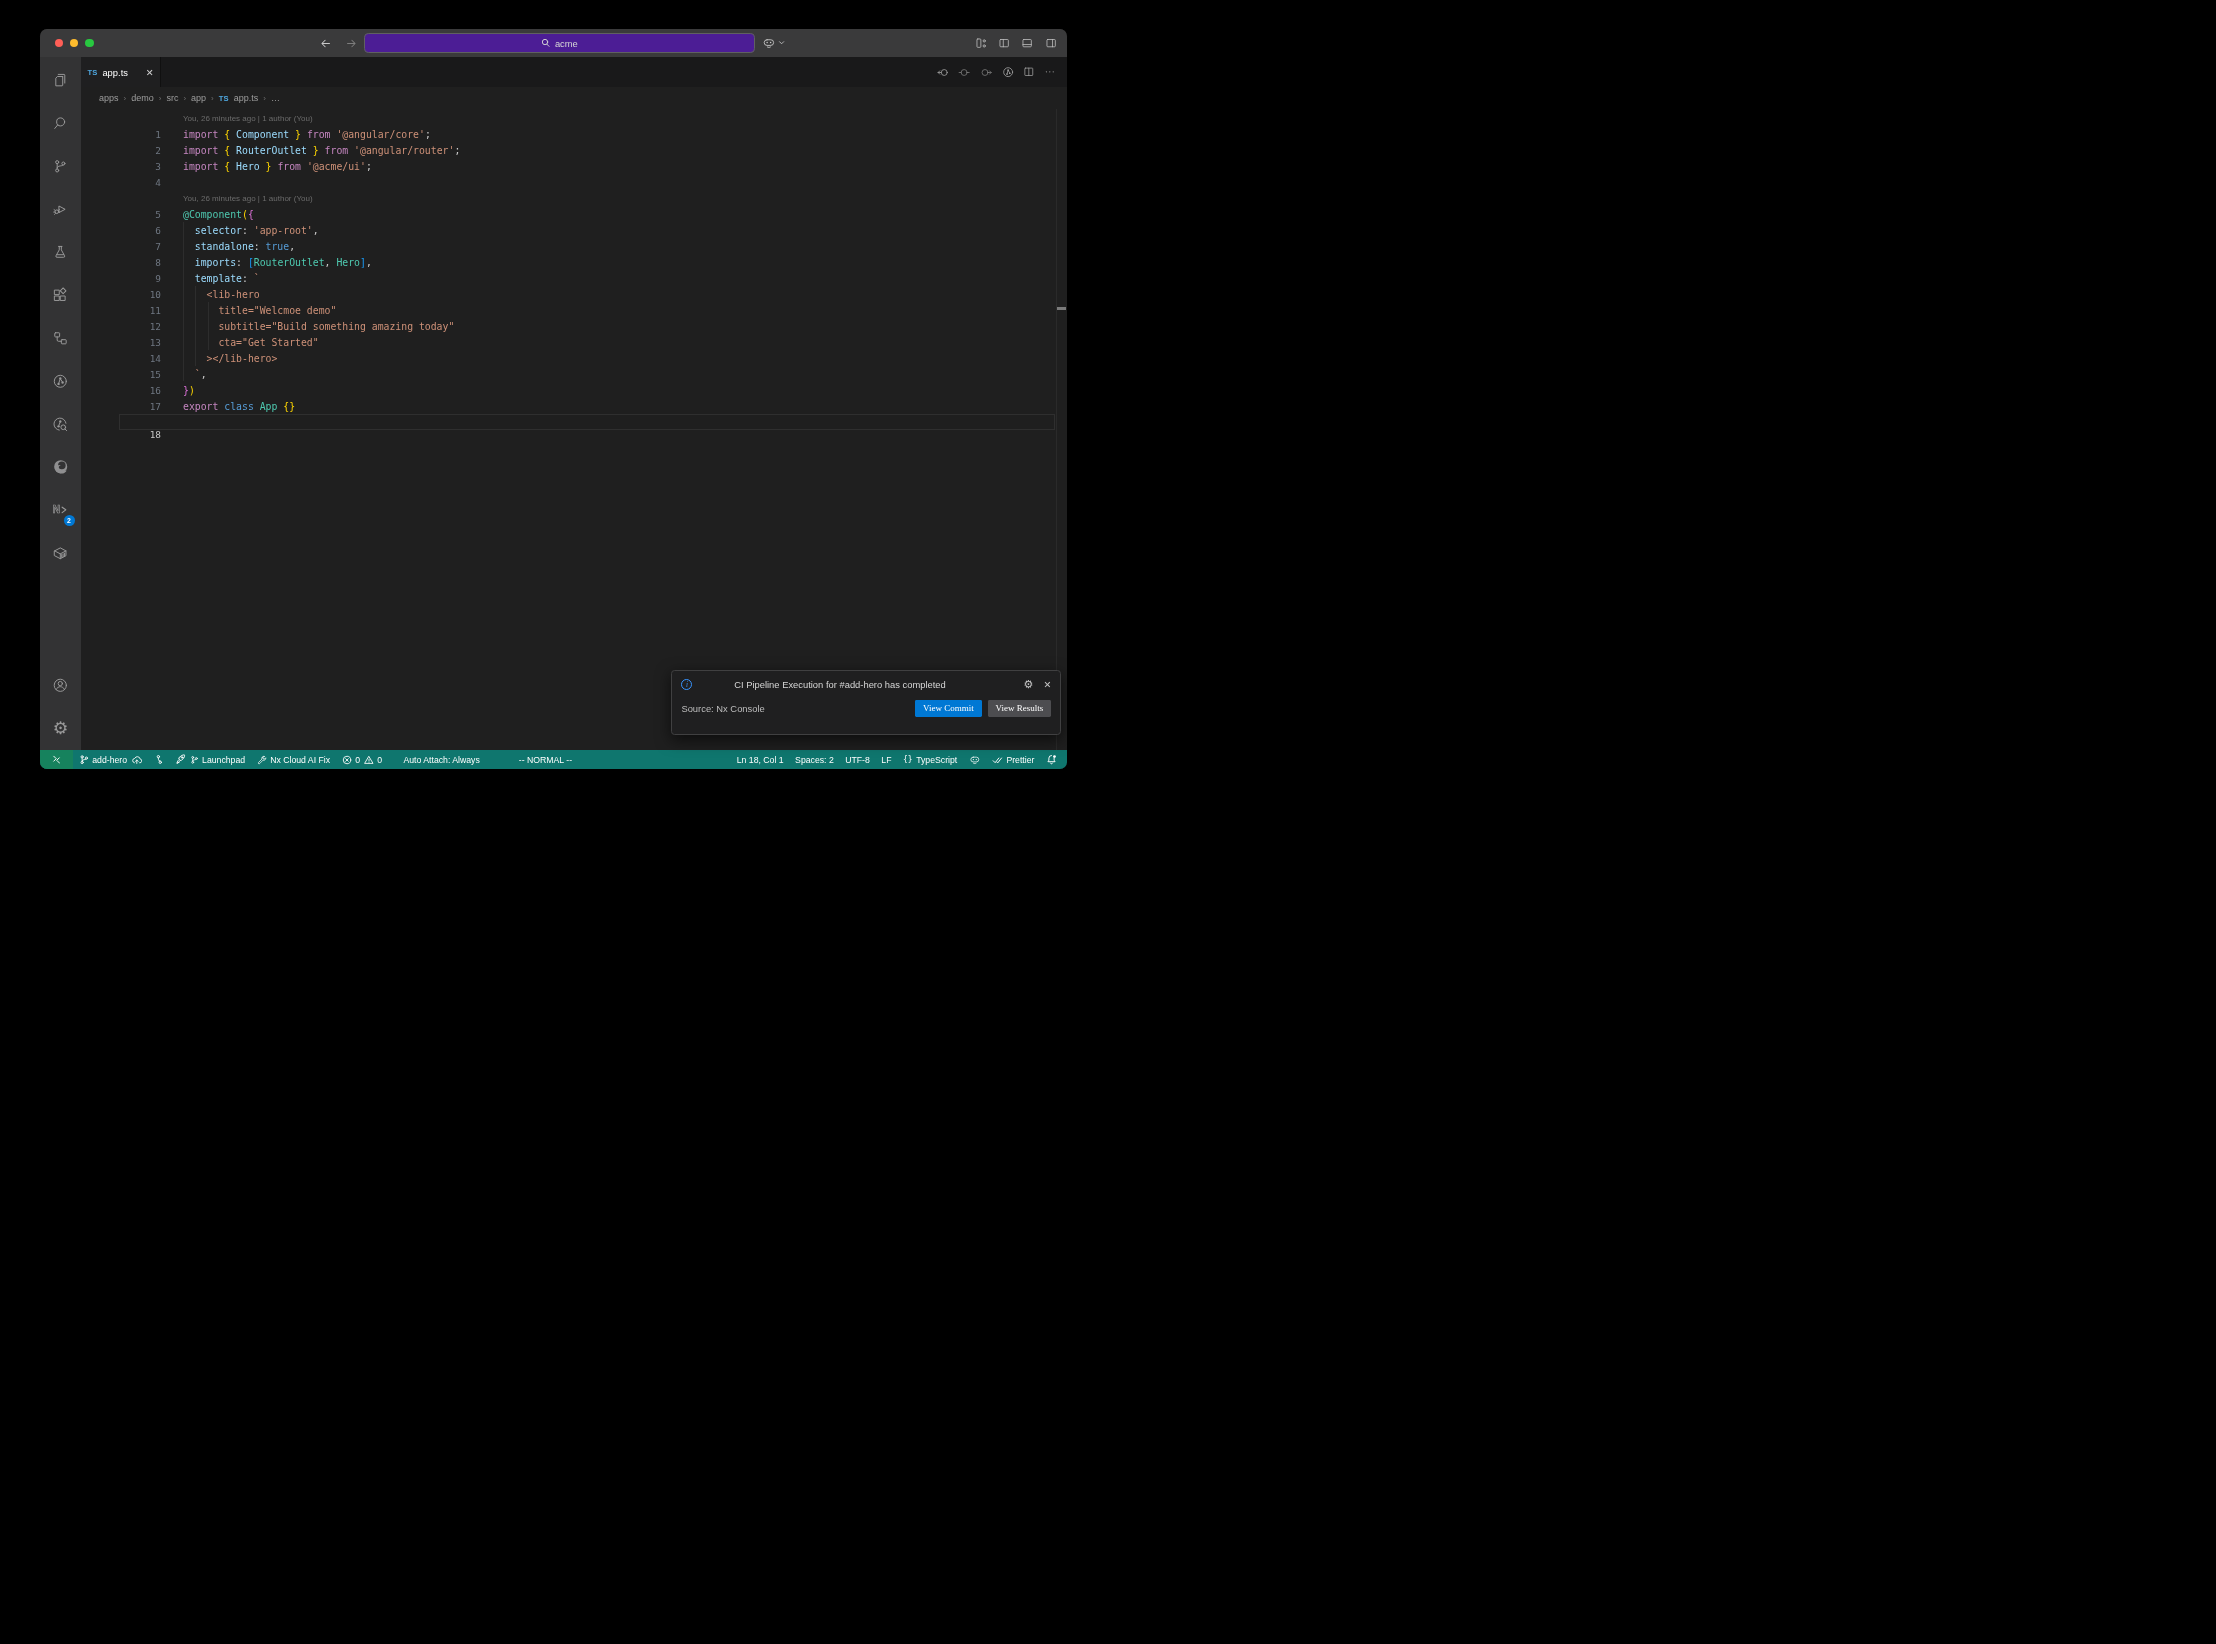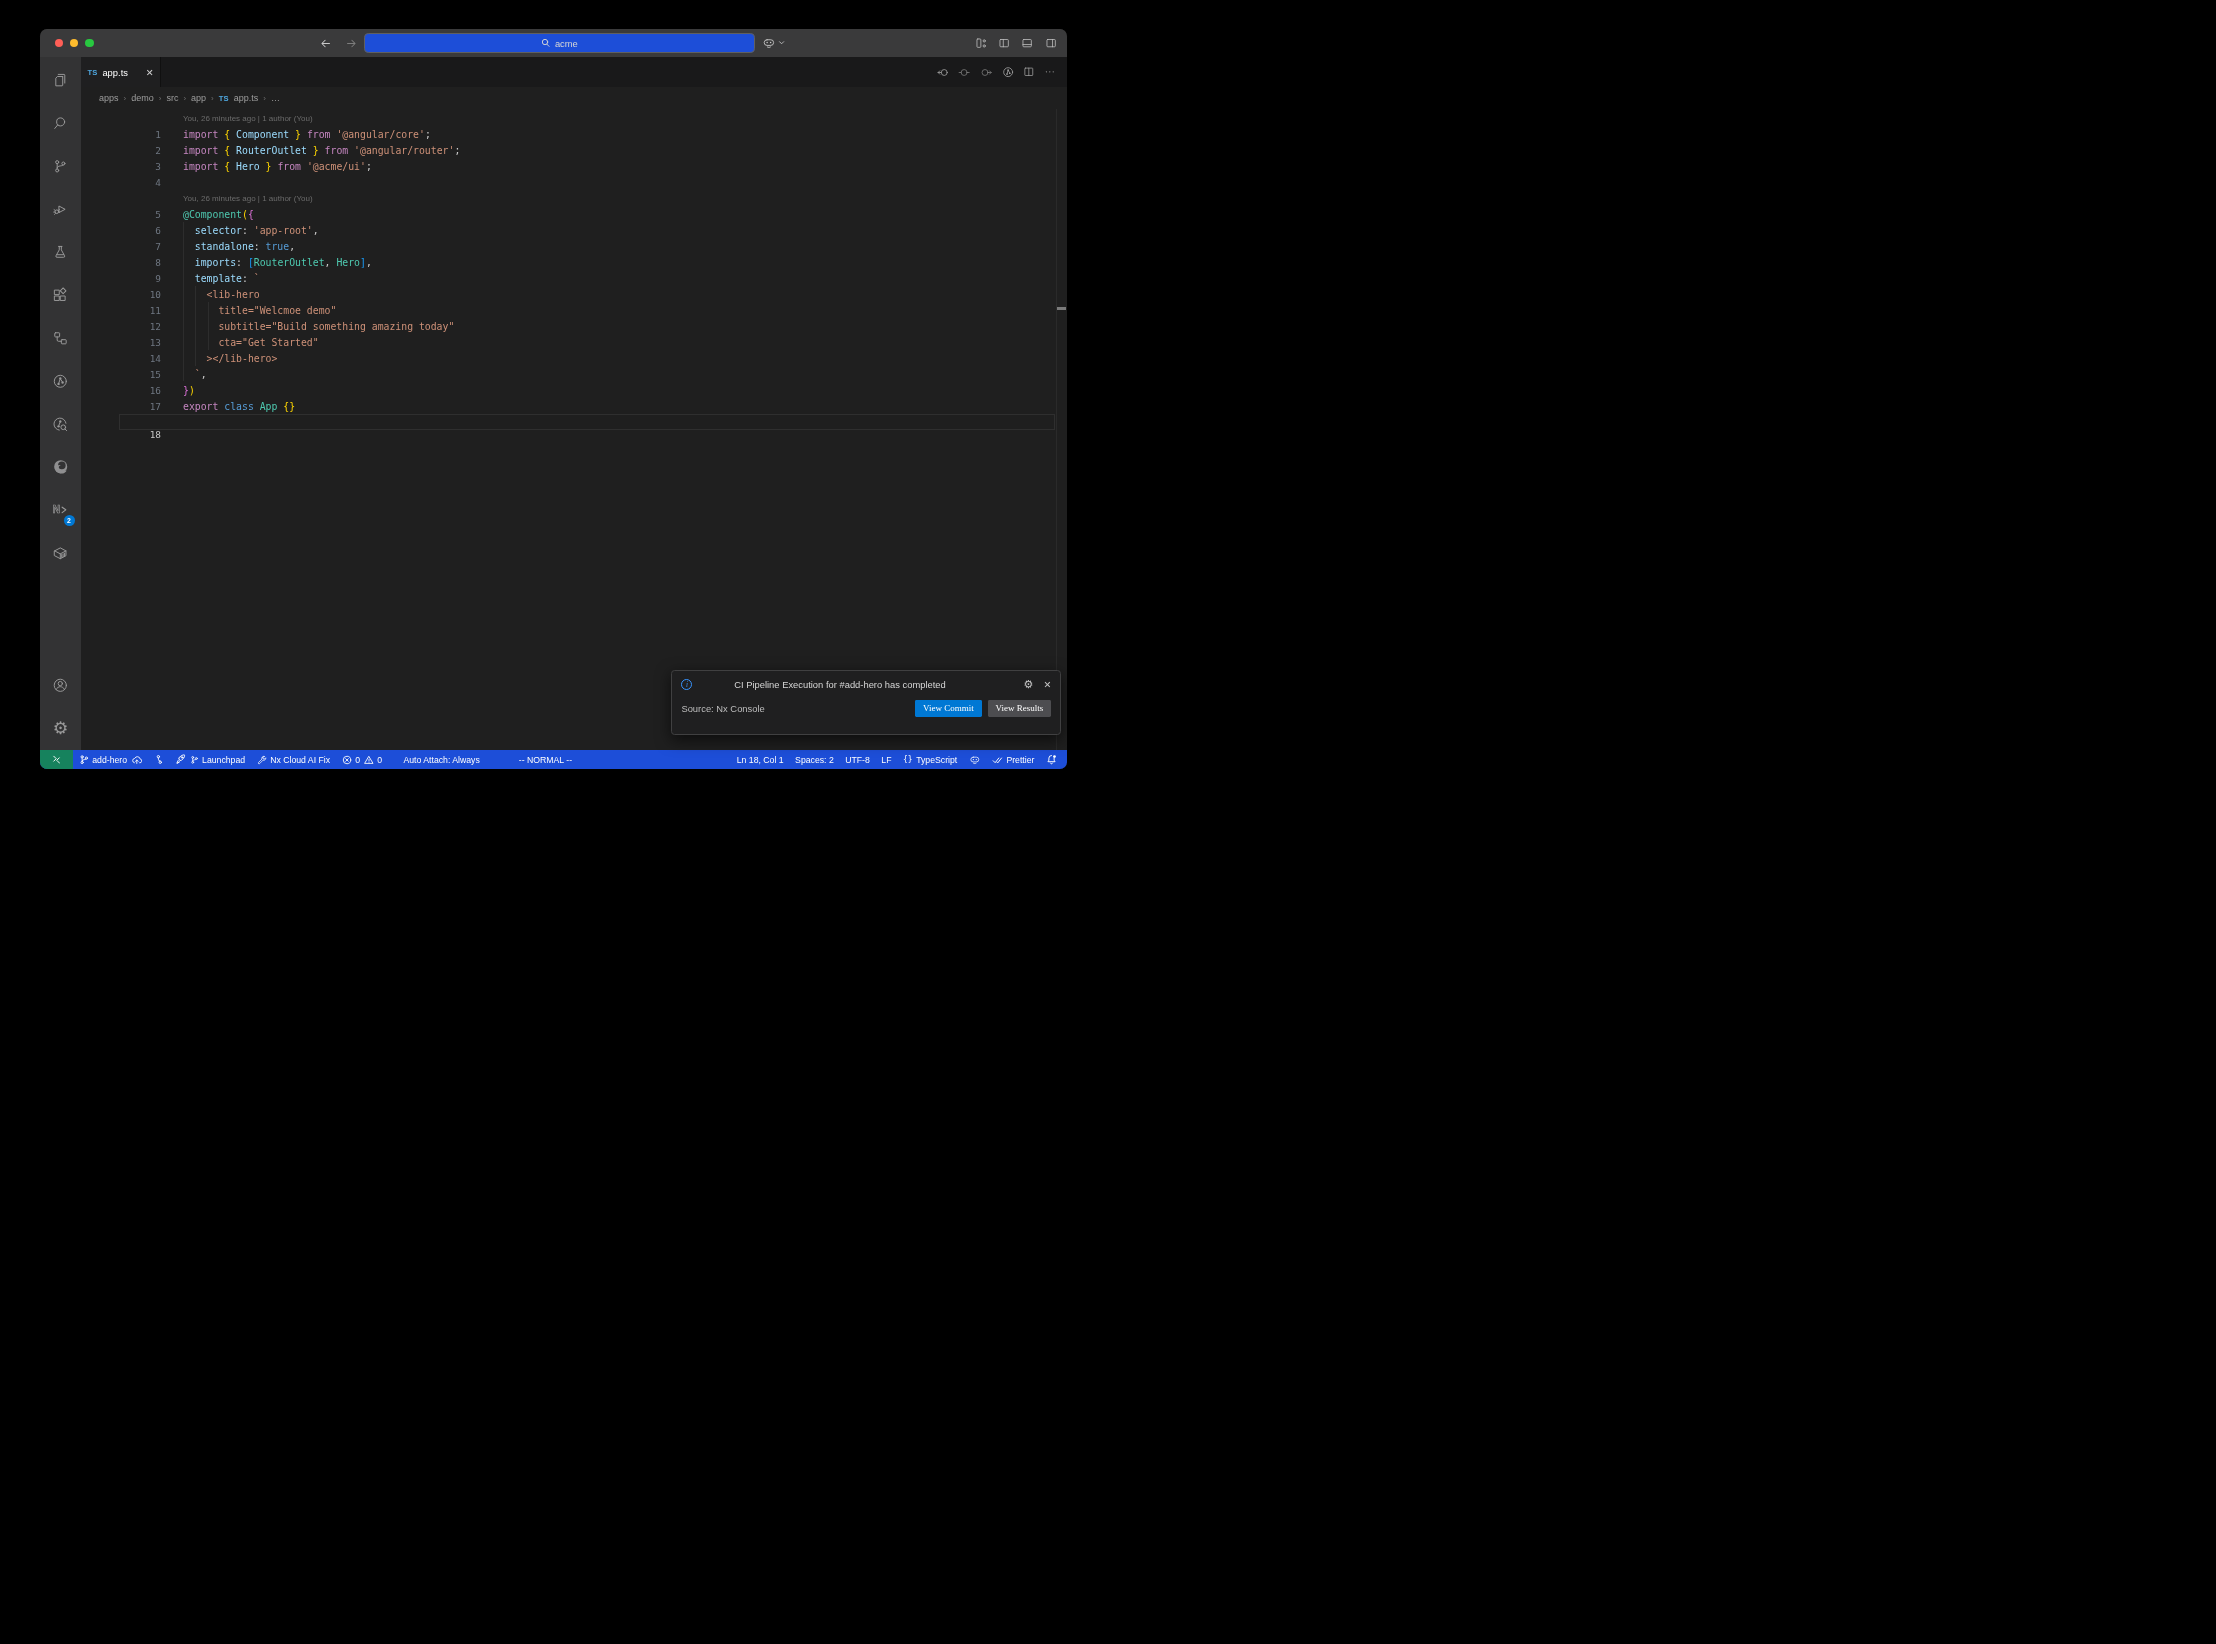--- a/index.html
+++ b/index.html
@@ -7,21 +7,21 @@
   *{box-sizing:border-box;}
   .win{position:absolute;left:40px;top:29px;width:1027px;height:740px;background:#1f1f1f;
     border-radius:7.2px;overflow:hidden;box-shadow:0 7.2px 29px rgba(0,0,0,.7);}
   svg.ic{fill:none;stroke:currentColor;stroke-width:1.4;stroke-linecap:round;stroke-linejoin:round;display:block;}
 
   
   .titlebar{position:absolute;left:0;top:0;right:0;height:28px;background:#3a3a3b;display:flex;align-items:center;}
   .lights{display:flex;gap:6.5px;margin-left:14.5px;}
   .light{width:8.7px;height:8.7px;border-radius:50%;}
   .nav{position:absolute;left:279px;display:flex;gap:13px;color:#c9c9c9;}
-  .searchbox{position:absolute;left:324px;top:4.3px;width:391px;height:19.5px;background:#1d4ed8;
+  .searchbox{position:absolute;left:324px;top:4.3px;width:391px;height:19.5px;background:#4c1d95;
     border:0.7px solid #606061;border-radius:4.3px;display:flex;align-items:center;justify-content:center;
     gap:4.3px;color:#d6d6d6;font-size:9.4px;}
   .tb-copilot{position:absolute;left:722px;display:flex;align-items:center;gap:2.2px;color:#c9c9c9;}
   .tb-right{position:absolute;right:10px;display:flex;gap:11px;color:#c2c2c2;}
 
   
   .activitybar{position:absolute;left:0;top:28px;width:41px;bottom:19px;background:#333334;
     display:flex;flex-direction:column;align-items:center;padding-top:2.2px;}
   .abitem{width:41px;height:43px;display:flex;align-items:center;justify-content:center;color:#9a9a9a;position:relative;}
   .abitem.spacer{margin-top:auto;height:0;}
@@ -68,21 +68,21 @@
   .notif-foot{display:flex;align-items:center;padding:8.7px 8.7px 0 9.4px;font-size:9.4px;}
   .notif-src{color:#bdbdbd;}
   .nbtns{margin-left:auto;display:flex;gap:5.8px;}
   .nbtn{font-size:9px;padding:3.6px 8px;border-radius:1.4px;color:#fff;border:none;font-family:Liberation Serif, serif;}
   .nbtn.primary{background:#0078d4;}
   .nbtn.secondary{background:#4d4d50;}
   .info-i{width:11px;height:11px;border-radius:50%;border:1px solid #3794ff;color:#3794ff;
     font-size:7.2px;font-style:italic;display:flex;align-items:center;justify-content:center;font-family:"Liberation Serif",serif;}
 
   
-  .statusbar{position:absolute;left:0;right:0;bottom:0;height:19px;background:#1d4ed8;color:#fff;
+  .statusbar{position:absolute;left:0;right:0;bottom:0;height:19px;background:#0f766e;color:#fff;
     display:flex;align-items:stretch;font-size:8.7px;}
   .sitem{display:flex;align-items:center;gap:3.6px;padding:0 4.3px;}
   .remote{background:#16825d;width:33px;justify-content:center;padding:0;}
   .sleft{display:flex;align-items:stretch;gap:2.9px;margin-left:1.4px;}
   .sright{margin-left:auto;display:flex;align-items:stretch;gap:2.9px;padding-right:5.8px;}
   .normal-item{margin-left:27.5px;margin-right:10px;}
   .braces{font-family:"DejaVu Sans Mono",monospace;font-size:8px;}
   .belldot{fill:#fff;stroke:none;}
 </style>
 </head>

